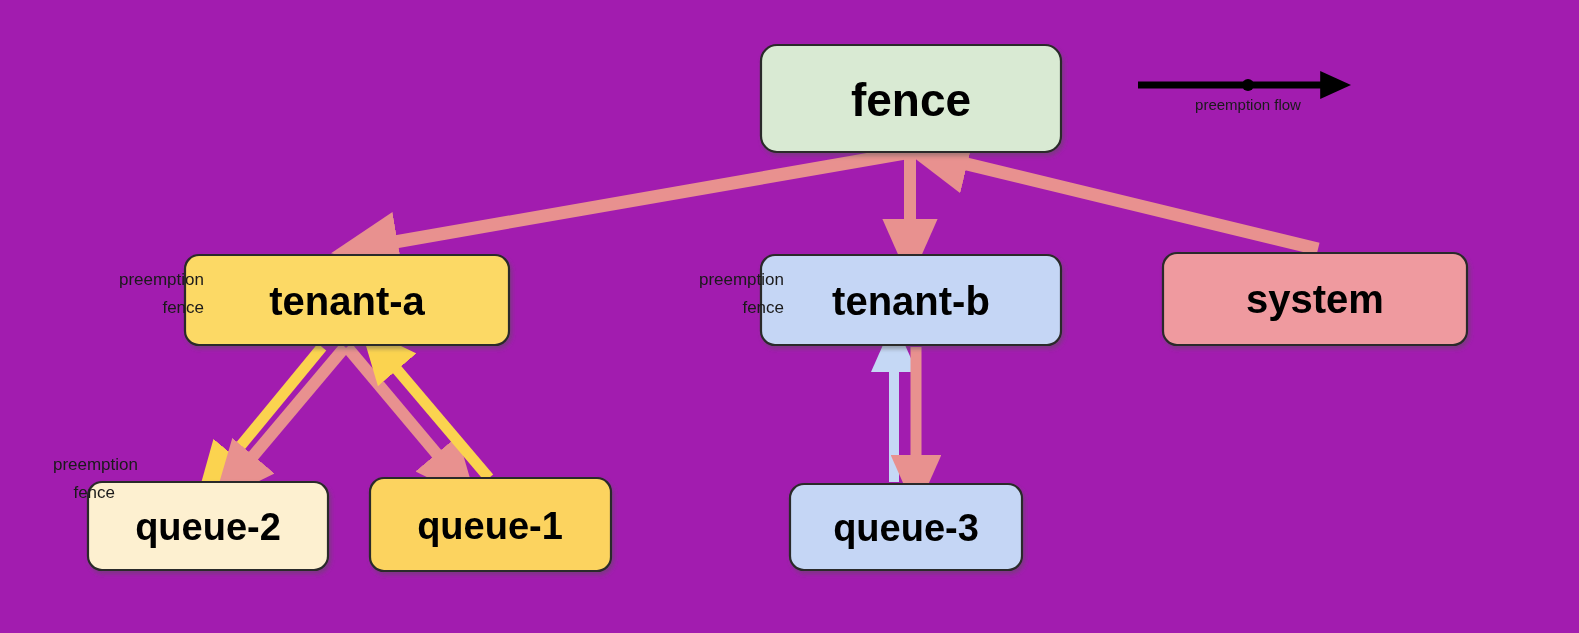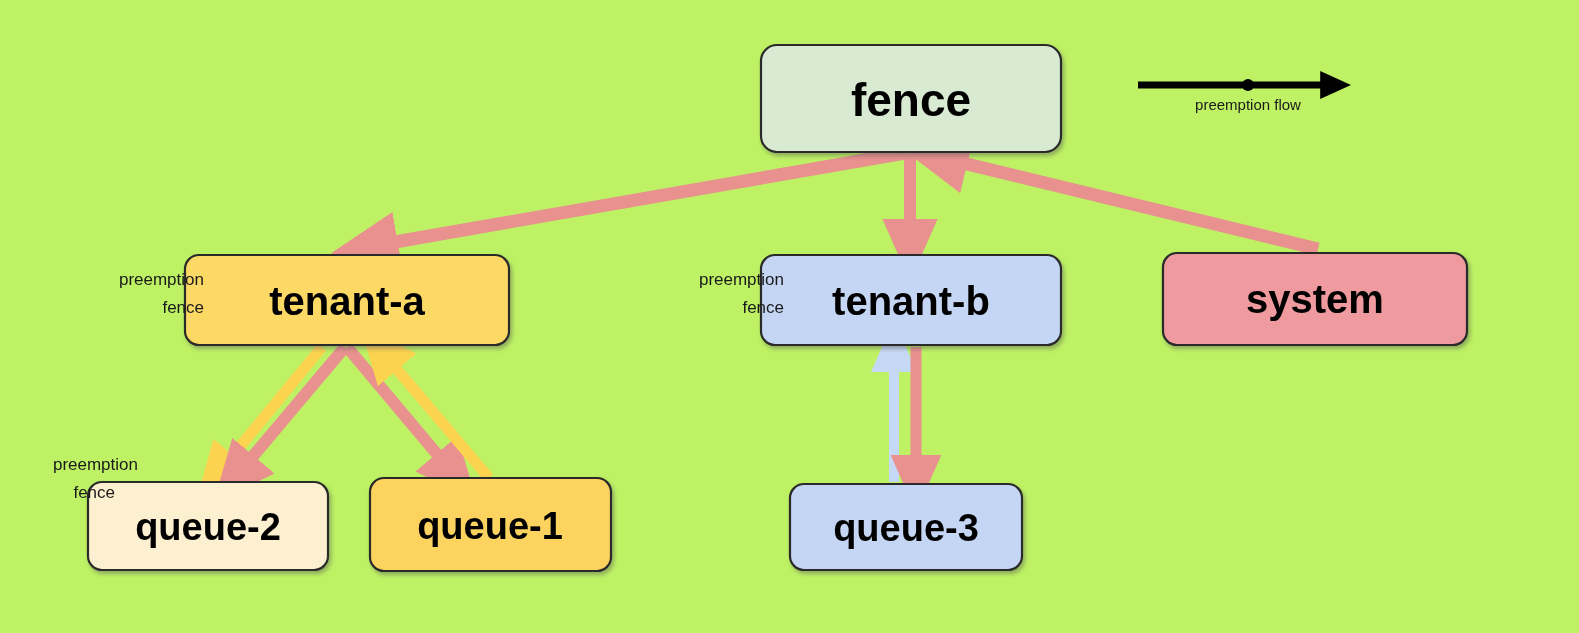--- a/index.html
+++ b/index.html
@@ -10,21 +10,21 @@
   body {
     width: 1579px;
     height: 633px;
     font-family: "Liberation Sans", sans-serif;
     overflow: hidden;
   }
   #diagram-root {
     position: relative;
     width: 1579px;
     height: 633px;
-    background: #bef264;
+    background: #a21caf;
   }
   svg.canvas {
     position: absolute;
     left: 0;
     top: 0;
     width: 1579px;
     height: 633px;
   }
   .node-rect {
     stroke: #2a2a2a;

